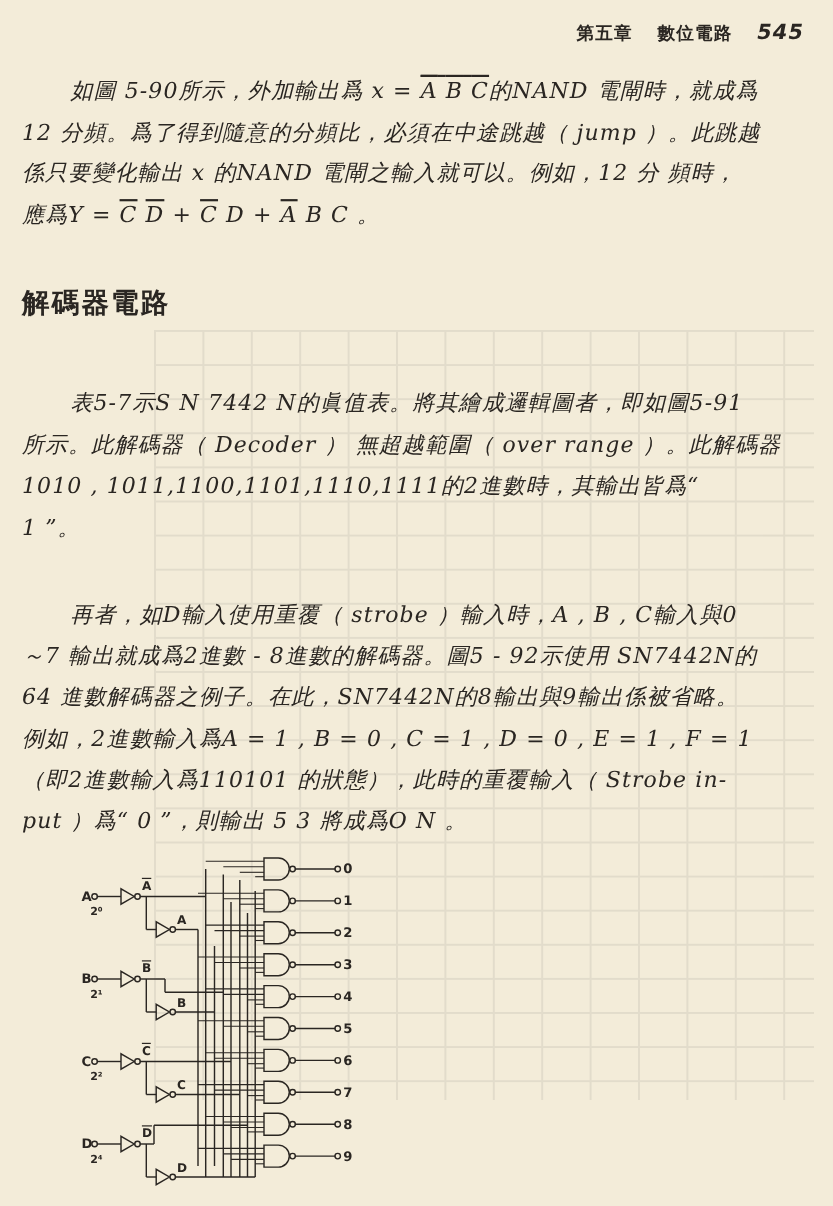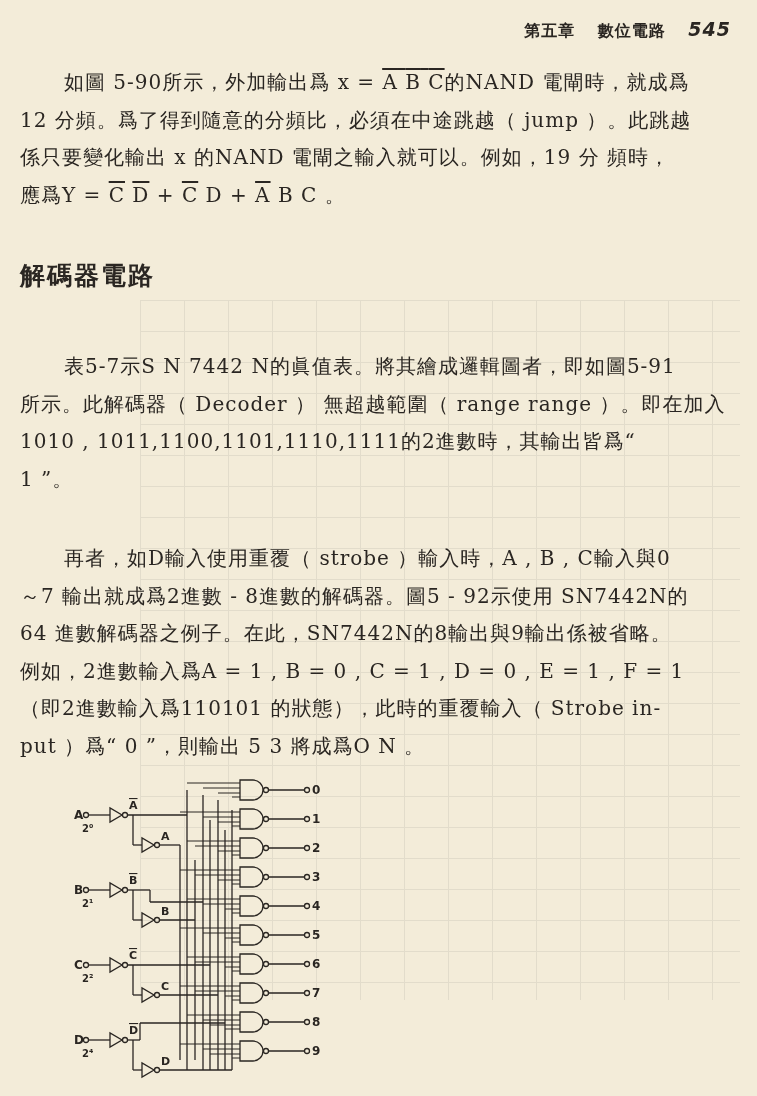--- a/index.html
+++ b/index.html
@@ -7,21 +7,21 @@
        font-family:"DejaVu Serif","Liberation Serif",serif;color:#2a2622;}
   .page{position:absolute;left:0;top:0;width:757px;height:1096px;}
   .bleed{position:absolute;left:140px;top:300px;width:600px;height:700px;opacity:0.10;pointer-events:none;
          background-image:linear-gradient(#555 1.5px,transparent 1.5px),linear-gradient(90deg,#555 1.5px,transparent 1.5px);
          background-size:44px 31px;}
   .header{position:absolute;right:26px;top:18px;font-size:16px;font-weight:bold;letter-spacing:1px;
           font-family:"DejaVu Sans","Liberation Sans",sans-serif;}
   .header .chap{margin-right:16px;}
   .header .sec{margin-right:16px;}
   .header .pg{font-style:italic;font-size:19px;}
-  .para{position:absolute;left:20px;width:715px;font-size:20px;line-height:37.5px;letter-spacing:1px;}
+  .para{position:absolute;left:20px;width:715px;font-size:20px;line-height:37.5px;letter-spacing:1px;font-style:italic;}
   .para p{margin:0;}
   .ind{padding-left:44px;}
   .ov{text-decoration:overline;}
   h2{position:absolute;left:20px;top:259px;margin:0;font-size:25px;font-weight:bold;letter-spacing:2px;
      font-family:"DejaVu Sans","Liberation Sans",sans-serif;}
   .circuit{position:absolute;left:60px;top:770px;width:300px;height:320px;}
   .circuit text{font-family:"DejaVu Sans","Liberation Sans",sans-serif;font-weight:bold;fill:#2a2622;}
 </style>
 </head>
 <body>
@@ -33,31 +33,31 @@
     <span class="chap">第五章</span>
     <span class="sec">數位電路</span>
     <span class="pg">545</span>
   </div>
 
   <div class="para" style="top:64px;">
     <p class="ind">
       <span>如圖 5-90所示，外加輸出爲 x = </span><span class="ov"><span class="ov">A</span> <span>B</span> <span>C</span></span><span>的NAND 電閘時，就成爲</span>
     </p>
     <p>12 分頻。爲了得到隨意的分頻比，必須在中途跳越（ jump ）。此跳越</p>
-    <p>係只要變化輸出 x 的NAND 電閘之輸入就可以。例如，19 分 頻時，</p>
+    <p>係只要變化輸出 x 的NAND 電閘之輸入就可以。例如，12 分 頻時，</p>
     <p>
       <span>應爲Y = </span><span class="ov">C</span> <span class="ov">D</span> + <span class="ov">C</span> <span>D</span> + <span class="ov">A</span> <span>B</span> <span>C</span><span> 。</span>
     </p>
   </div>
 
   <h2>解碼器電路</h2>
 
   <div class="para" style="top:332px;margin-top:16px;">
     <p class="ind">表5-7示S N 7442 N的眞值表。將其繪成邏輯圖者，即如圖5-91</p>
-    <p>所示。此解碼器（ Decoder ） 無超越範圍（ range  range ）。即在加入</p>
+    <p>所示。此解碼器（ Decoder ） 無超越範圍（ over  range ）。此解碼器</p>
     <p>1010 , 1011,1100,1101,1110,1111的2進數時，其輸出皆爲“</p>
     <p>1 ”。</p>
   </div>
 
   <div class="para" style="top:512px;margin-top:28px;">
     <p class="ind">再者，如D輸入使用重覆（ strobe ）輸入時，A , B , C輸入與0</p>
     <p>～7 輸出就成爲2進數 - 8進數的解碼器。圖5 - 92示使用 SN7442N的</p>
     <p>64 進數解碼器之例子。在此，SN7442N的8輸出與9輸出係被省略。</p>
     <p>例如，2進數輸入爲A = 1 , B = 0 , C = 1 , D = 0 , E = 1 , F = 1</p>
     <p>（即2進數輸入爲110101  的狀態），此時的重覆輸入（ Strobe  in-</p>

